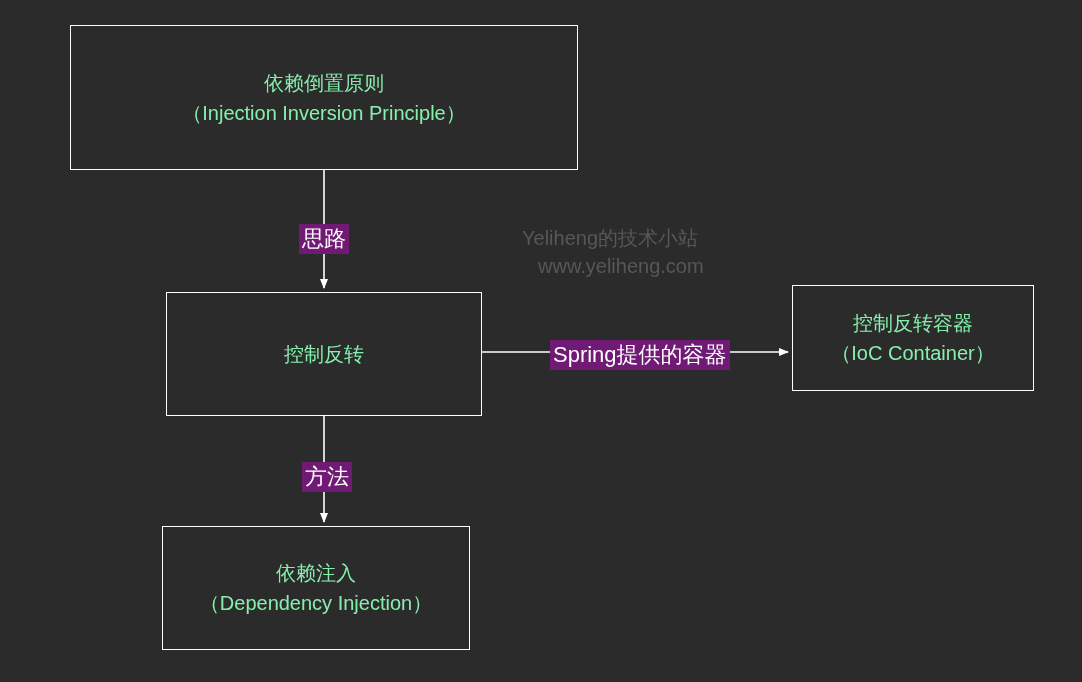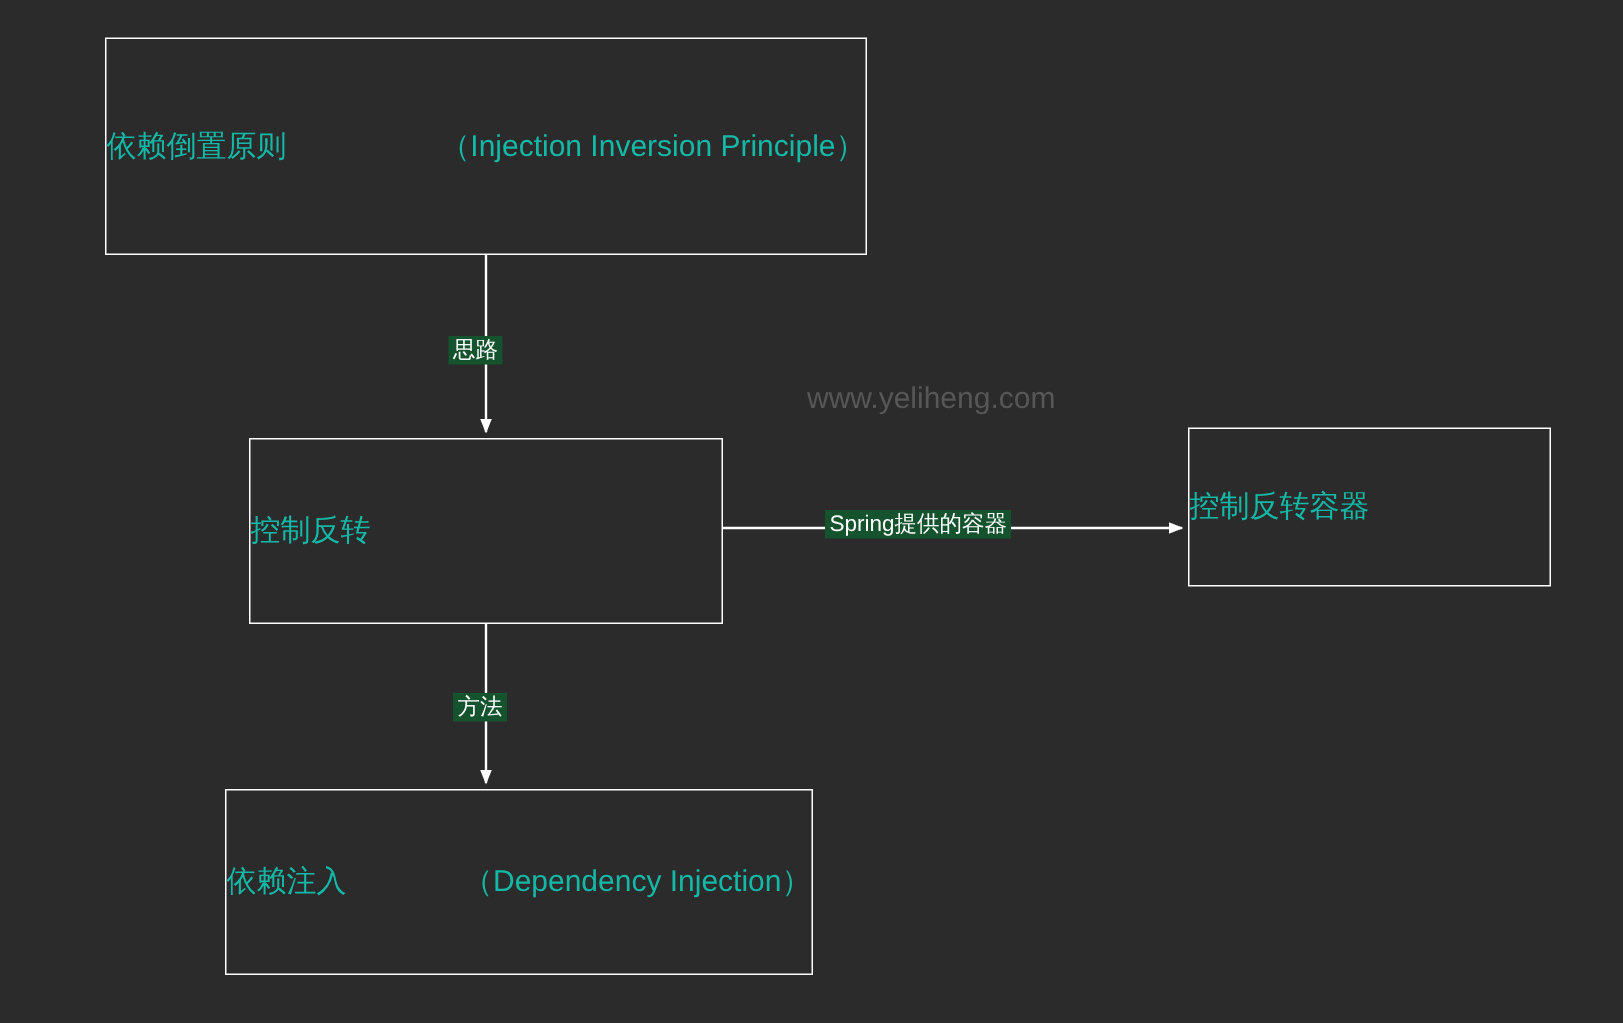--- a/index.html
+++ b/index.html
@@ -14,45 +14,46 @@
     background: #2b2b2b;
     overflow: hidden;
     font-family: "Liberation Sans", sans-serif;
   }
   .node {
     position: absolute;
     border: 1px solid #ffffff;
     background: #2b2b2b;
     box-sizing: border-box;
     display: flex;
+    flex-direction: column;
     align-items: center;
-    justify-content: space-between;
-    color: #14b8a6;
+    justify-content: center;
+    color: #86efac;
   }
   .node .line1 {
     font-size: 20px;
     line-height: 30px;
     white-space: nowrap;
   }
   .node .line2 {
     font-size: 20px;
     line-height: 30px;
     white-space: nowrap;
   }
   #node-dip   { left: 70px;  top: 25px;  width: 508px; height: 145px; }
   #node-ioc   { left: 166px; top: 292px; width: 316px; height: 124px; }
-  #node-di    { left: 150px; top: 526px; width: 392px; height: 124px; }
+  #node-di    { left: 162px; top: 526px; width: 308px; height: 124px; }
   #node-cont  { left: 792px; top: 285px; width: 242px; height: 106px; }
 
   .edge-label {
     position: absolute;
     color: #ffffff;
-    font-size: 15px;
+    font-size: 22px;
     white-space: nowrap;
-    background: #14532d;
+    background: #701a75;
     padding: 0 3px;
   }
   #label-silu   { left: 299px; top: 224px; }
   #label-fangfa { left: 302px; top: 462px; }
   #label-spring { left: 550px; top: 340px; }
 
   svg.arrows {
     position: absolute;
     left: 0; top: 0;
     width: 1082px;
@@ -98,21 +99,23 @@
     <div class="line1">控制反转</div>
   </div>
 
   <div class="node" id="node-di">
     <div class="line1">依赖注入</div>
     <div class="line2">（Dependency Injection）</div>
   </div>
 
   <div class="node" id="node-cont">
     <div class="line1">控制反转容器</div>
+    <div class="line2">（IoC Container）</div>
   </div>
 
   <div class="edge-label" id="label-silu">思路</div>
   <div class="edge-label" id="label-fangfa">方法</div>
   <div class="edge-label" id="label-spring">Spring提供的容器</div>
 
+  <div class="watermark" id="wm-line1">Yeliheng的技术小站</div>
   <div class="watermark" id="wm-line2">www.yeliheng.com</div>
 
 </div>
 
 </body></html>

